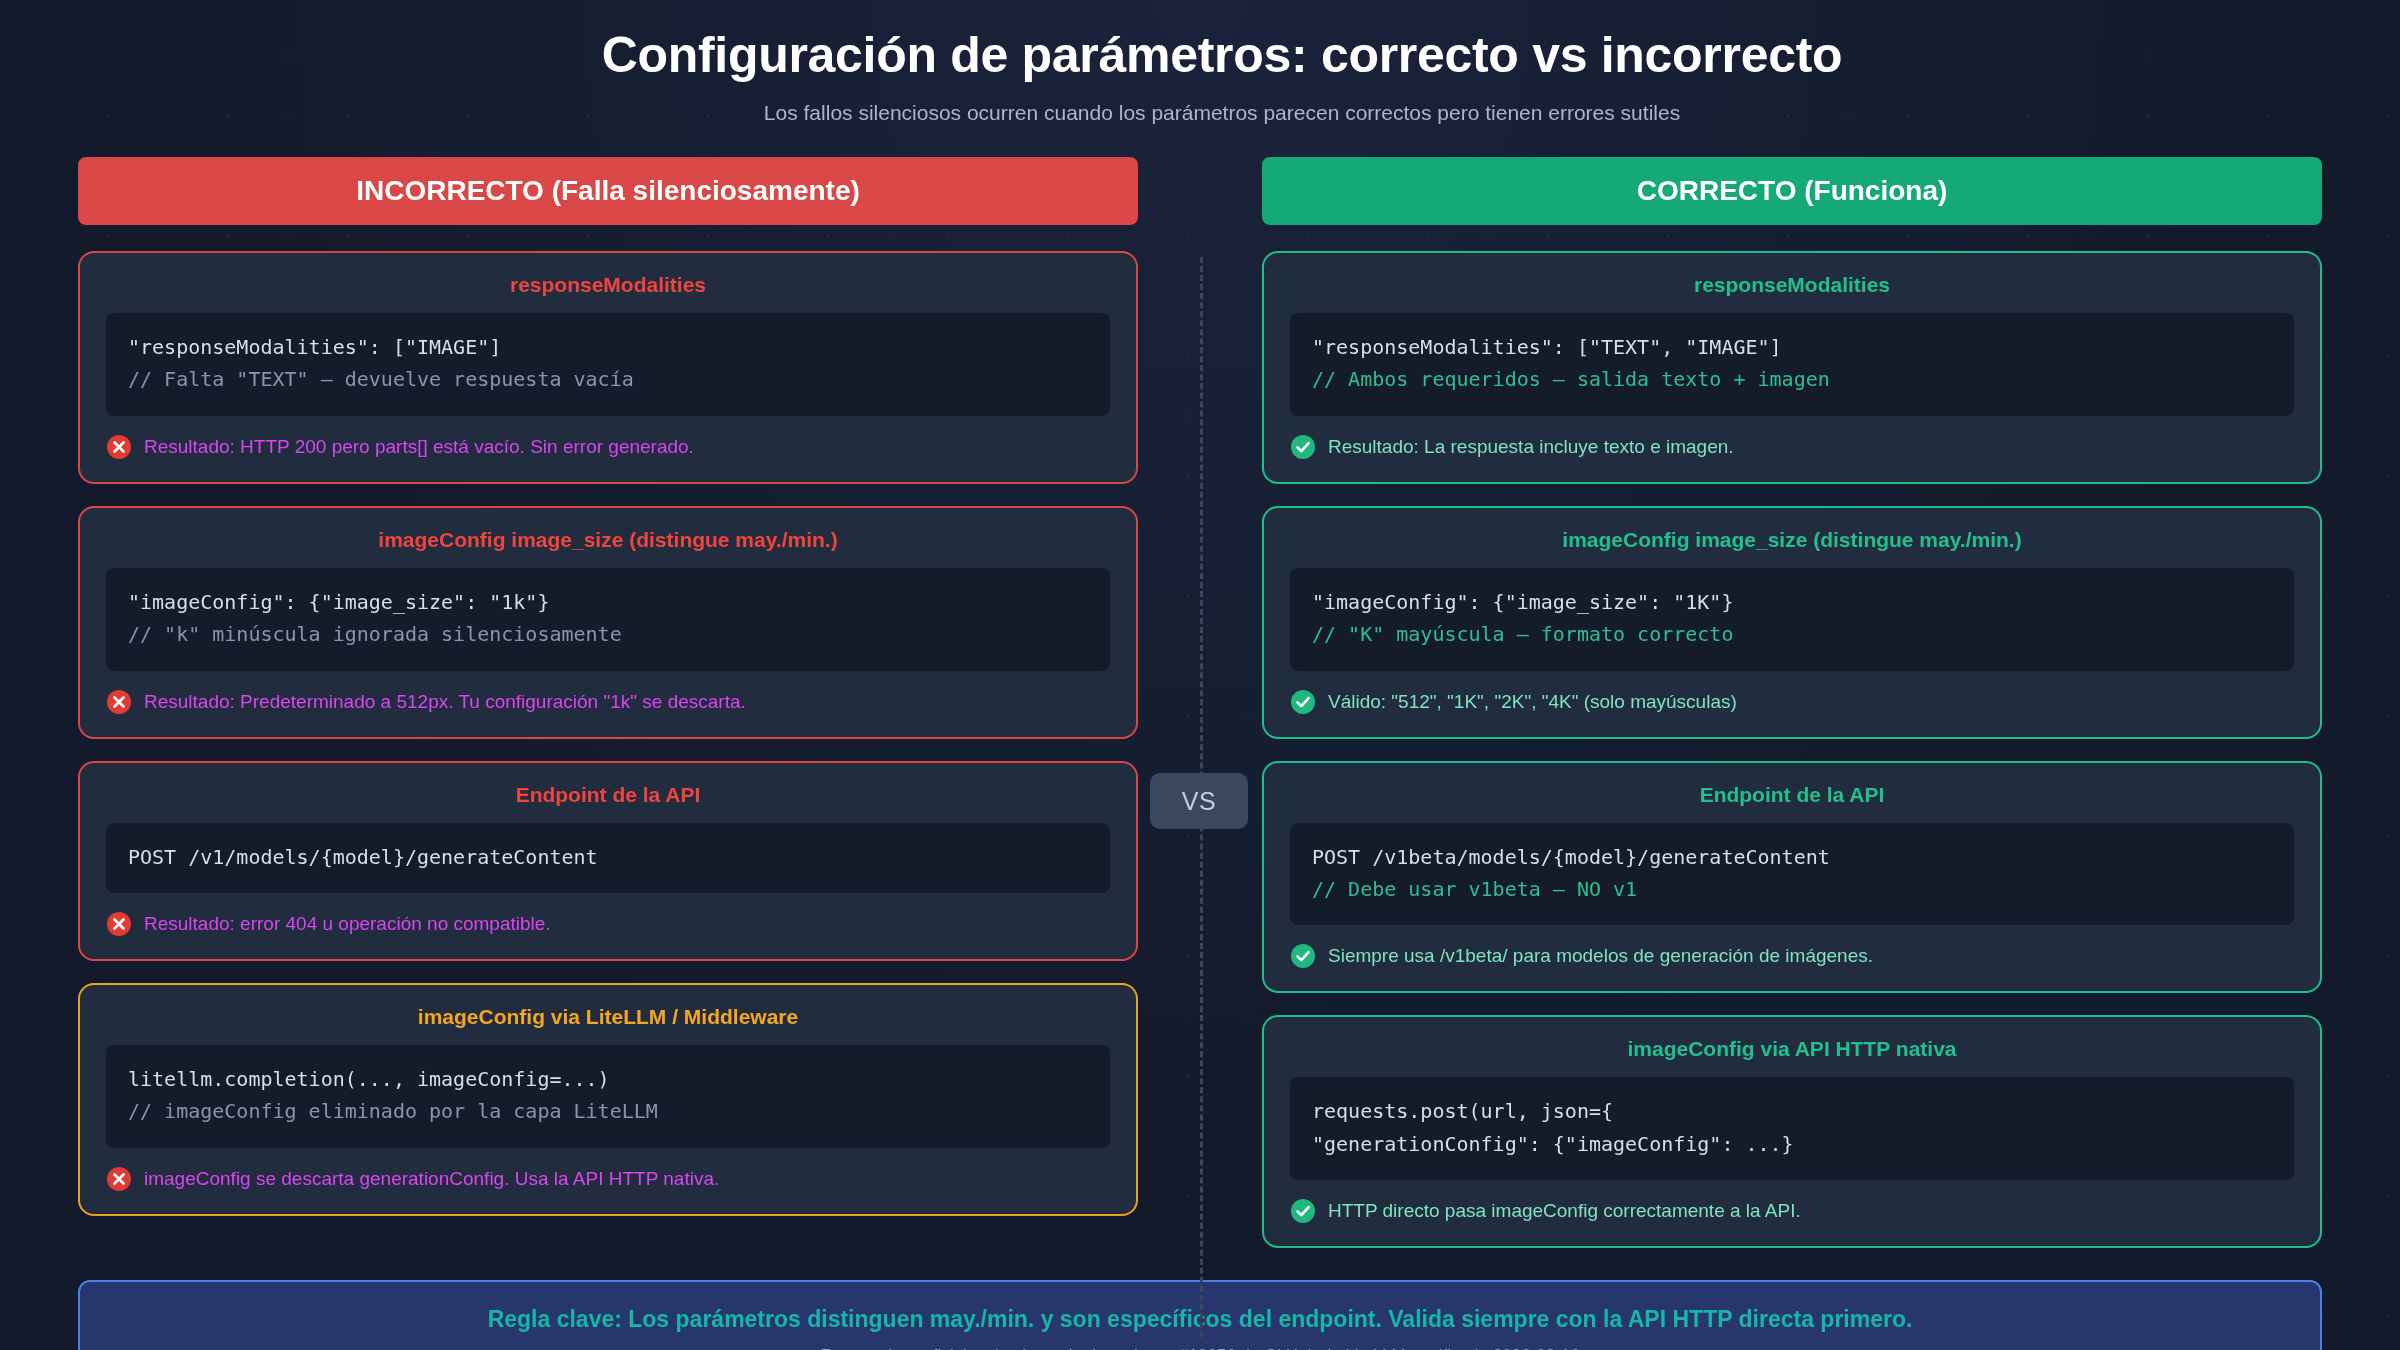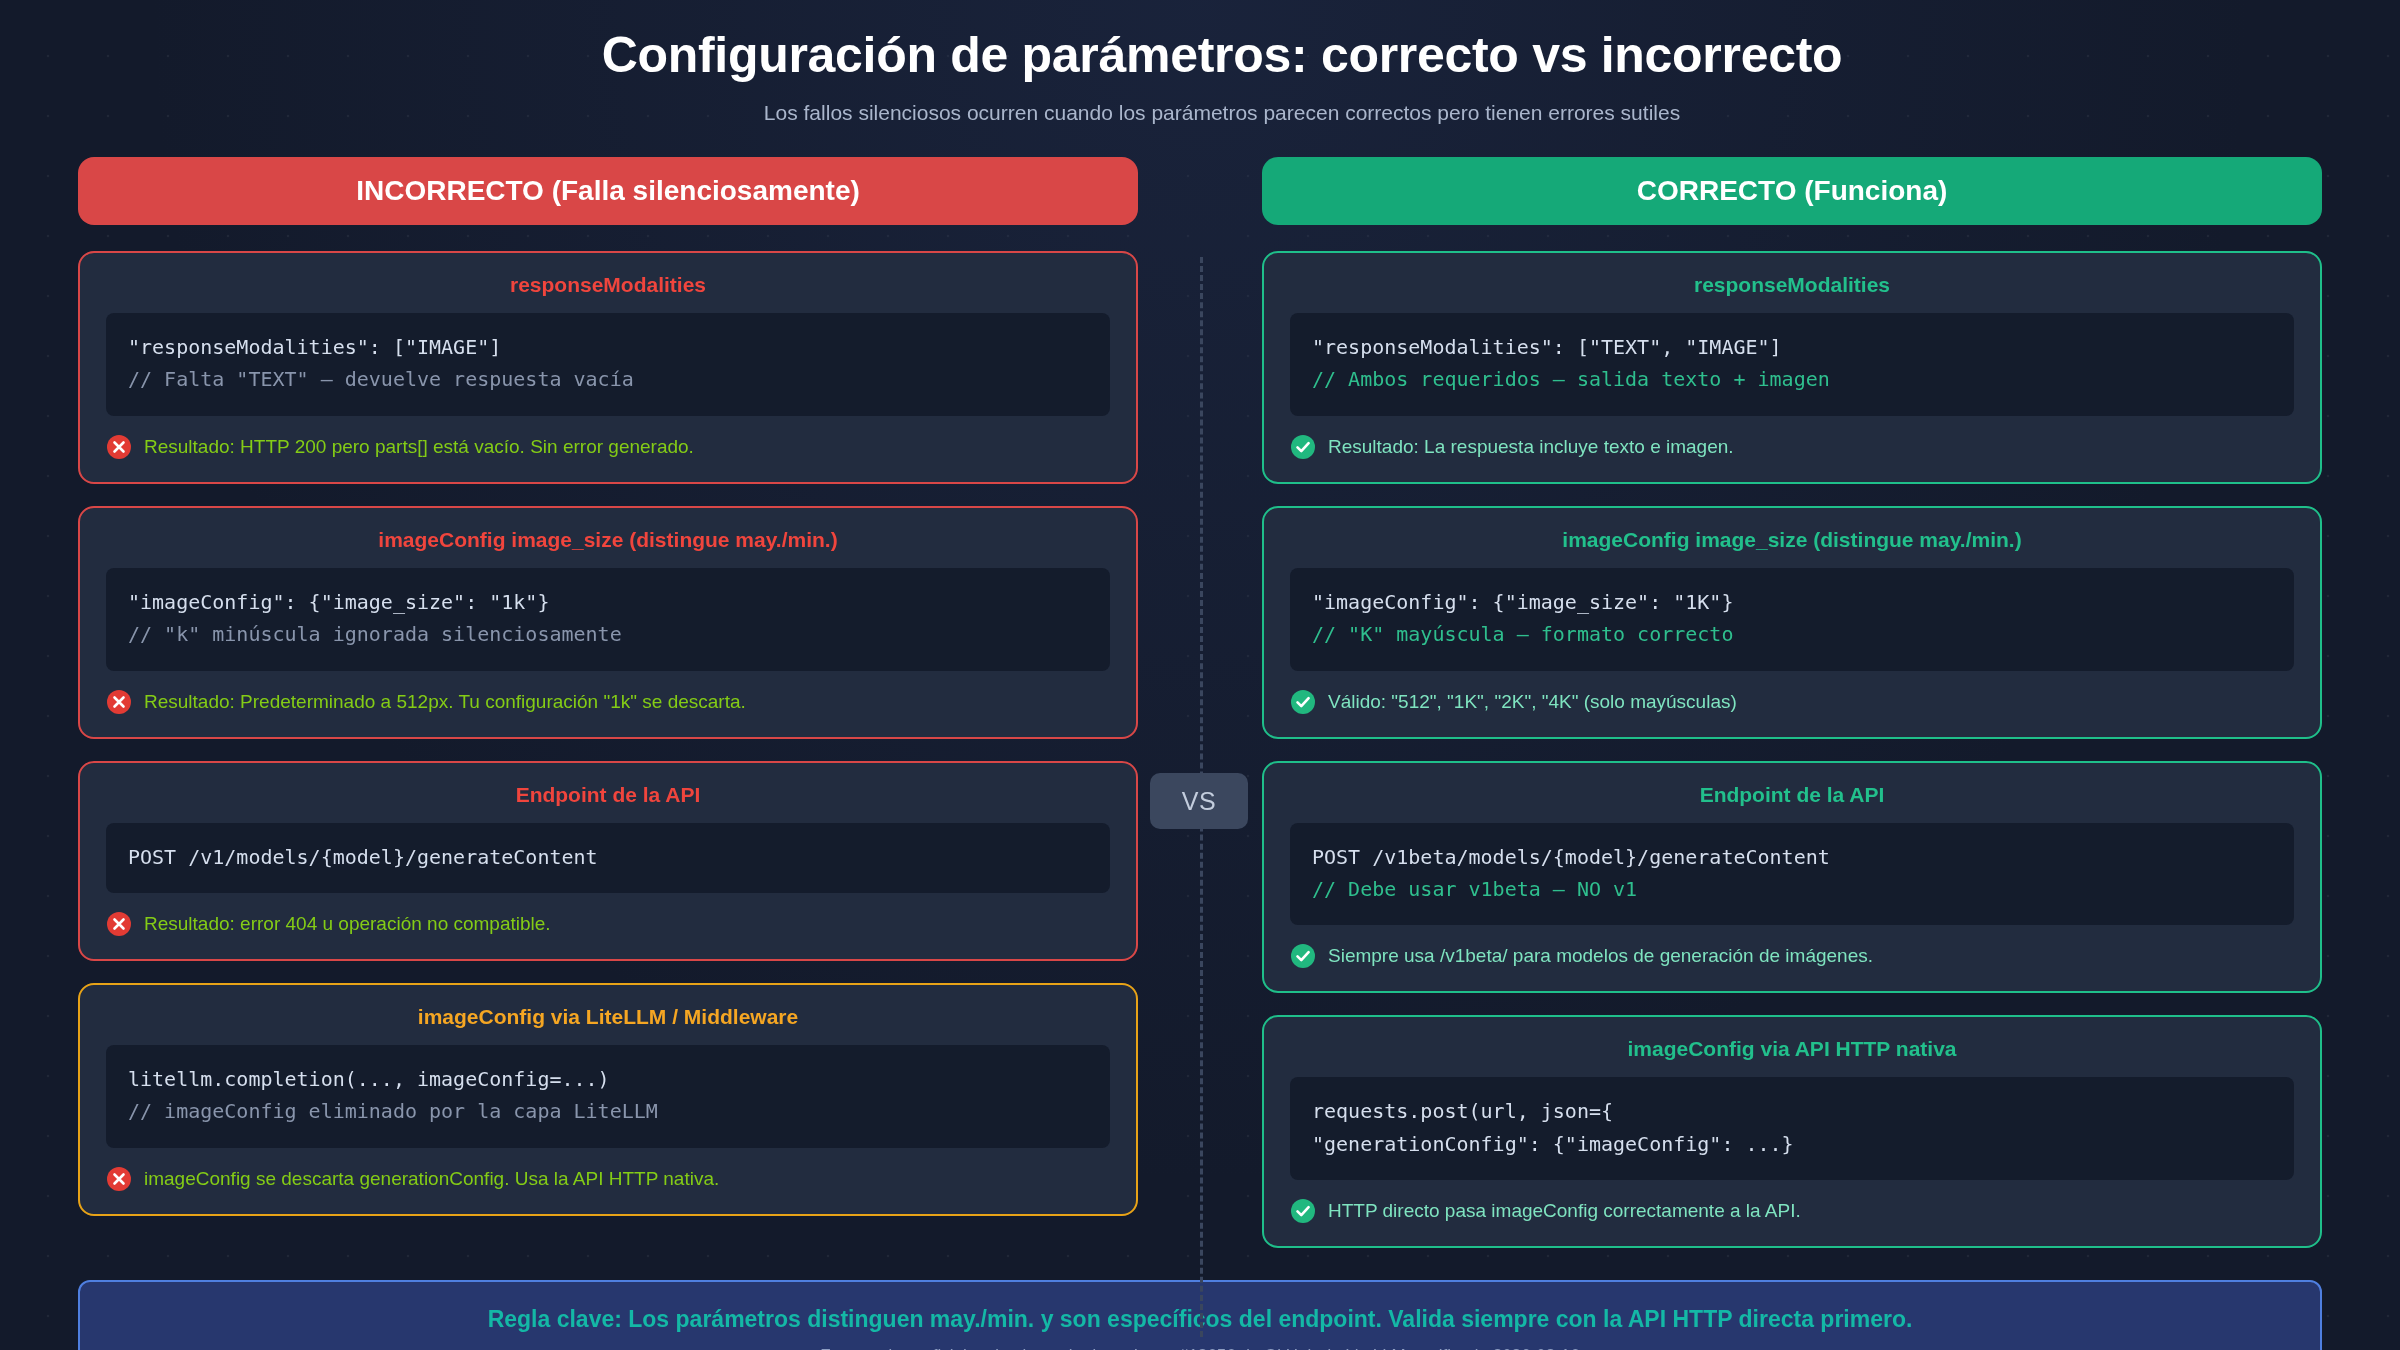--- a/index.html
+++ b/index.html
@@ -92,21 +92,21 @@
     font-size: 25px;
     font-weight: normal;
     color: #c3cddd;
     letter-spacing: 0.5px;
     z-index: 5;
   }
 
   
   .col-banner {
     height: 68px;
-    border-radius: 16px;
+    border-radius: 8px;
     display: flex;
     align-items: center;
     justify-content: center;
     font-size: 28px;
     font-weight: bold;
     color: #ffffff;
     margin-bottom: 26px;
   }
   .banner-bad  { background: #d94747; }
   .banner-good { background: #15a978; }
@@ -148,21 +148,21 @@
   .code-line.cmt-good  { color: #2fbf8e; }
 
   .result-row {
     display: flex;
     align-items: center;
     gap: 12px;
     margin-top: 18px;
     font-size: 19px;
   }
   .card.bad  .result-row,
-  .card.warn .result-row { color: #84cc16; }
+  .card.warn .result-row { color: #d946ef; }
   .card.good .result-row { color: #7fe4c0; }
 
   .badge-icon {
     flex: 0 0 auto;
     width: 26px;
     height: 26px;
     border-radius: 50%;
     display: flex;
     align-items: center;
     justify-content: center;

